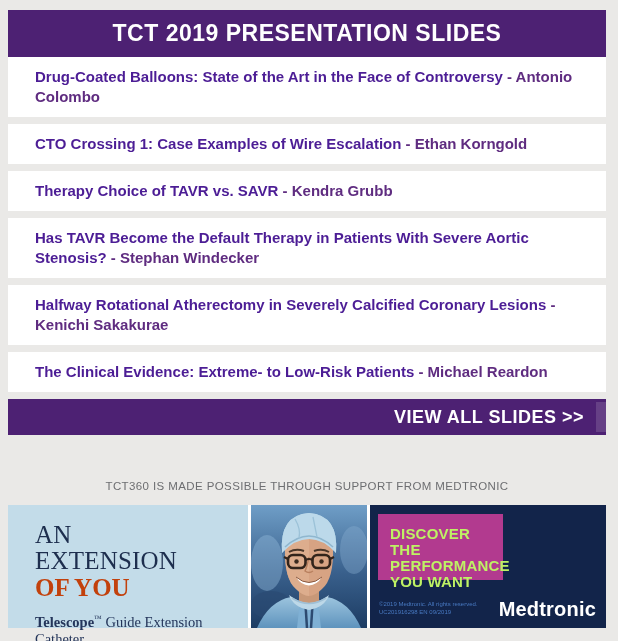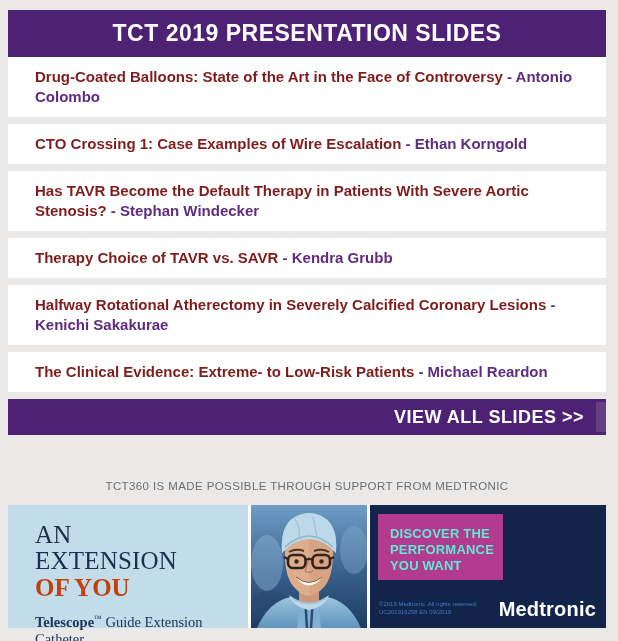--- a/index.html
+++ b/index.html
@@ -19,21 +19,21 @@
     margin:8px;color:#ffffff;font-size:23px;font-weight:700;letter-spacing:.5px;
   }
 
   
   .slide{
     background:#ffffff;margin-bottom:7px;
     padding:10px 30px 10px 27px;
     font-size:15px;font-weight:700;line-height:20px;
     cursor:pointer;
   }
-  .slide .title{color:#7f1d1d;text-align:right;}
+  .slide .title{color:#4c1d95;text-align:right;}
   .slide .sep,.slide .author{color:#5f2c80;}
 
   
   .viewall-bar{
     position:relative;height:36px;background:#4d2173;
     display:flex;align-items:center;justify-content:flex-end;
     cursor:pointer;
   }
   .viewall-bar .label{
     color:#fff;font-size:18px;font-weight:700;letter-spacing:.5px;
@@ -69,21 +69,21 @@
   }
   .banner-photo svg{display:block;}
 
   .banner-right{
     position:relative;flex:1;background:#12244a;border-left:3px solid #fff;
   }
   .cta-box{
     position:absolute;left:8px;top:9px;width:125px;height:66px;
     background:#b23a8f;box-sizing:border-box;padding:12px 0 0 12px;
   }
-  .cta-box div{color:#5eead4;font-size:13px;line-height:16px;font-weight:700;letter-spacing:.2px;}
+  .cta-box div{color:#bef264;font-size:15px;line-height:16px;font-weight:700;letter-spacing:.2px;}
   .fine-print{
     position:absolute;left:9px;bottom:12px;
     color:#4879c1;font-size:6px;line-height:7.5px;
   }
   .logo{
     position:absolute;right:10px;bottom:7px;
     color:#ffffff;font-size:20px;font-weight:700;letter-spacing:.2px;
   }
 </style>
 </head>
@@ -97,25 +97,25 @@
 
   <div class="slide">
     <span class="title">Drug-Coated Balloons: State of the Art in the Face of Controversy</span><span class="sep"> - </span><span class="author">Antonio Colombo</span>
   </div>
 
   <div class="slide">
     <span class="title">CTO Crossing 1: Case Examples of Wire Escalation</span><span class="sep"> - </span><span class="author">Ethan Korngold</span>
   </div>
 
   <div class="slide">
+    <span class="title">Therapy Choice of TAVR vs. SAVR</span><span class="sep"> - </span><span class="author">Kendra Grubb</span>
+  </div>
+
+  <div class="slide">
     <span class="title">Has TAVR Become the Default Therapy in Patients With Severe Aortic Stenosis?</span><span class="sep"> - </span><span class="author">Stephan Windecker</span>
-  </div>
-
-  <div class="slide">
-    <span class="title">Therapy Choice of TAVR vs. SAVR</span><span class="sep"> - </span><span class="author">Kendra Grubb</span>
   </div>
 
   <div class="slide">
     <span class="title">Halfway Rotational Atherectomy in Severely Calcified Coronary Lesions</span><span class="sep"> - </span><span class="author">Kenichi Sakakurae</span>
   </div>
 
   <div class="slide">
     <span class="title">The Clinical Evidence: Extreme- to Low-Risk Patients</span><span class="sep"> - </span><span class="author">Michael Reardon</span>
   </div>
 

